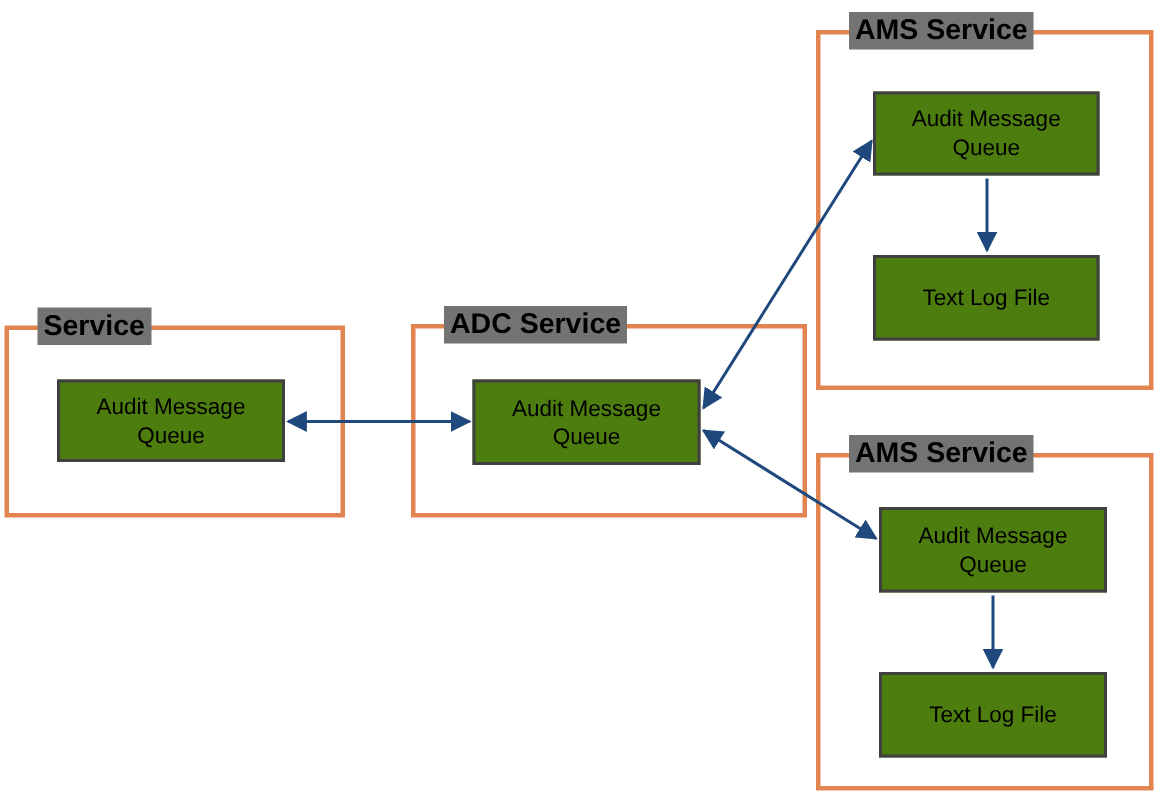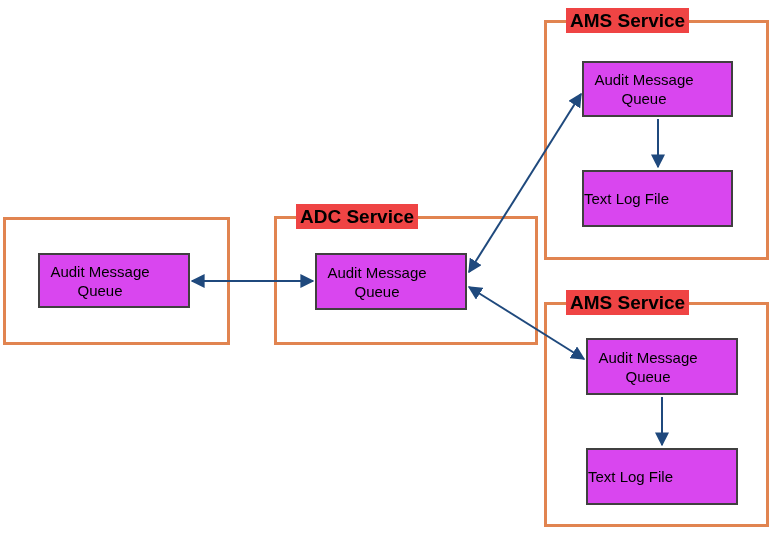--- a/index.html
+++ b/index.html
@@ -23,37 +23,37 @@
   .g-service     { left: 3px;   top: 217px; width: 227px; height: 128px; }
   .g-adc         { left: 274px; top: 216px; width: 264px; height: 129px; }
   .g-ams-top     { left: 544px; top: 20px;  width: 225px; height: 240px; }
   .g-ams-bottom  { left: 544px; top: 302px; width: 225px; height: 225px; }
 
   
   .gtitle {
     position: absolute;
     top: -15px;
     left: 19px;
-    background: #ef4444;
+    background: #737373;
     padding: 0 4px;
     font-size: 19px;
     font-weight: bold;
     line-height: 25px;
     color: #000000;
     white-space: nowrap;
   }
 
   
   .node {
     position: absolute;
-    background: #d946ef;
+    background: #4d7c0f;
     border: 2px solid #404040;
     display: flex;
     align-items: center;
-    justify-content: flex-start;
+    justify-content: center;
     text-align: center;
     font-size: 15px;
     line-height: 19px;
     color: #000000;
   }
   .node .lbl { max-width: 120px; }
 
   .g-service .n-queue     { left: 32px; top: 33px;  width: 152px; height: 55px; }
   .g-adc .n-queue         { left: 38px; top: 34px;  width: 152px; height: 57px; }
   .g-ams-top .n-queue     { left: 35px; top: 38px;  width: 151px; height: 56px; }
@@ -68,20 +68,21 @@
     width: 772px; height: 541px;
     pointer-events: none;
   }
 </style>
 </head>
 <body>
 
 <div class="canvas">
 
   <div class="group g-service">
+    <span class="gtitle">Service</span>
     <div class="node n-queue">
       <span class="lbl">Audit Message Queue</span>
     </div>
   </div>
 
   <div class="group g-adc">
     <span class="gtitle">ADC Service</span>
     <div class="node n-queue">
       <span class="lbl">Audit Message Queue</span>
     </div>

